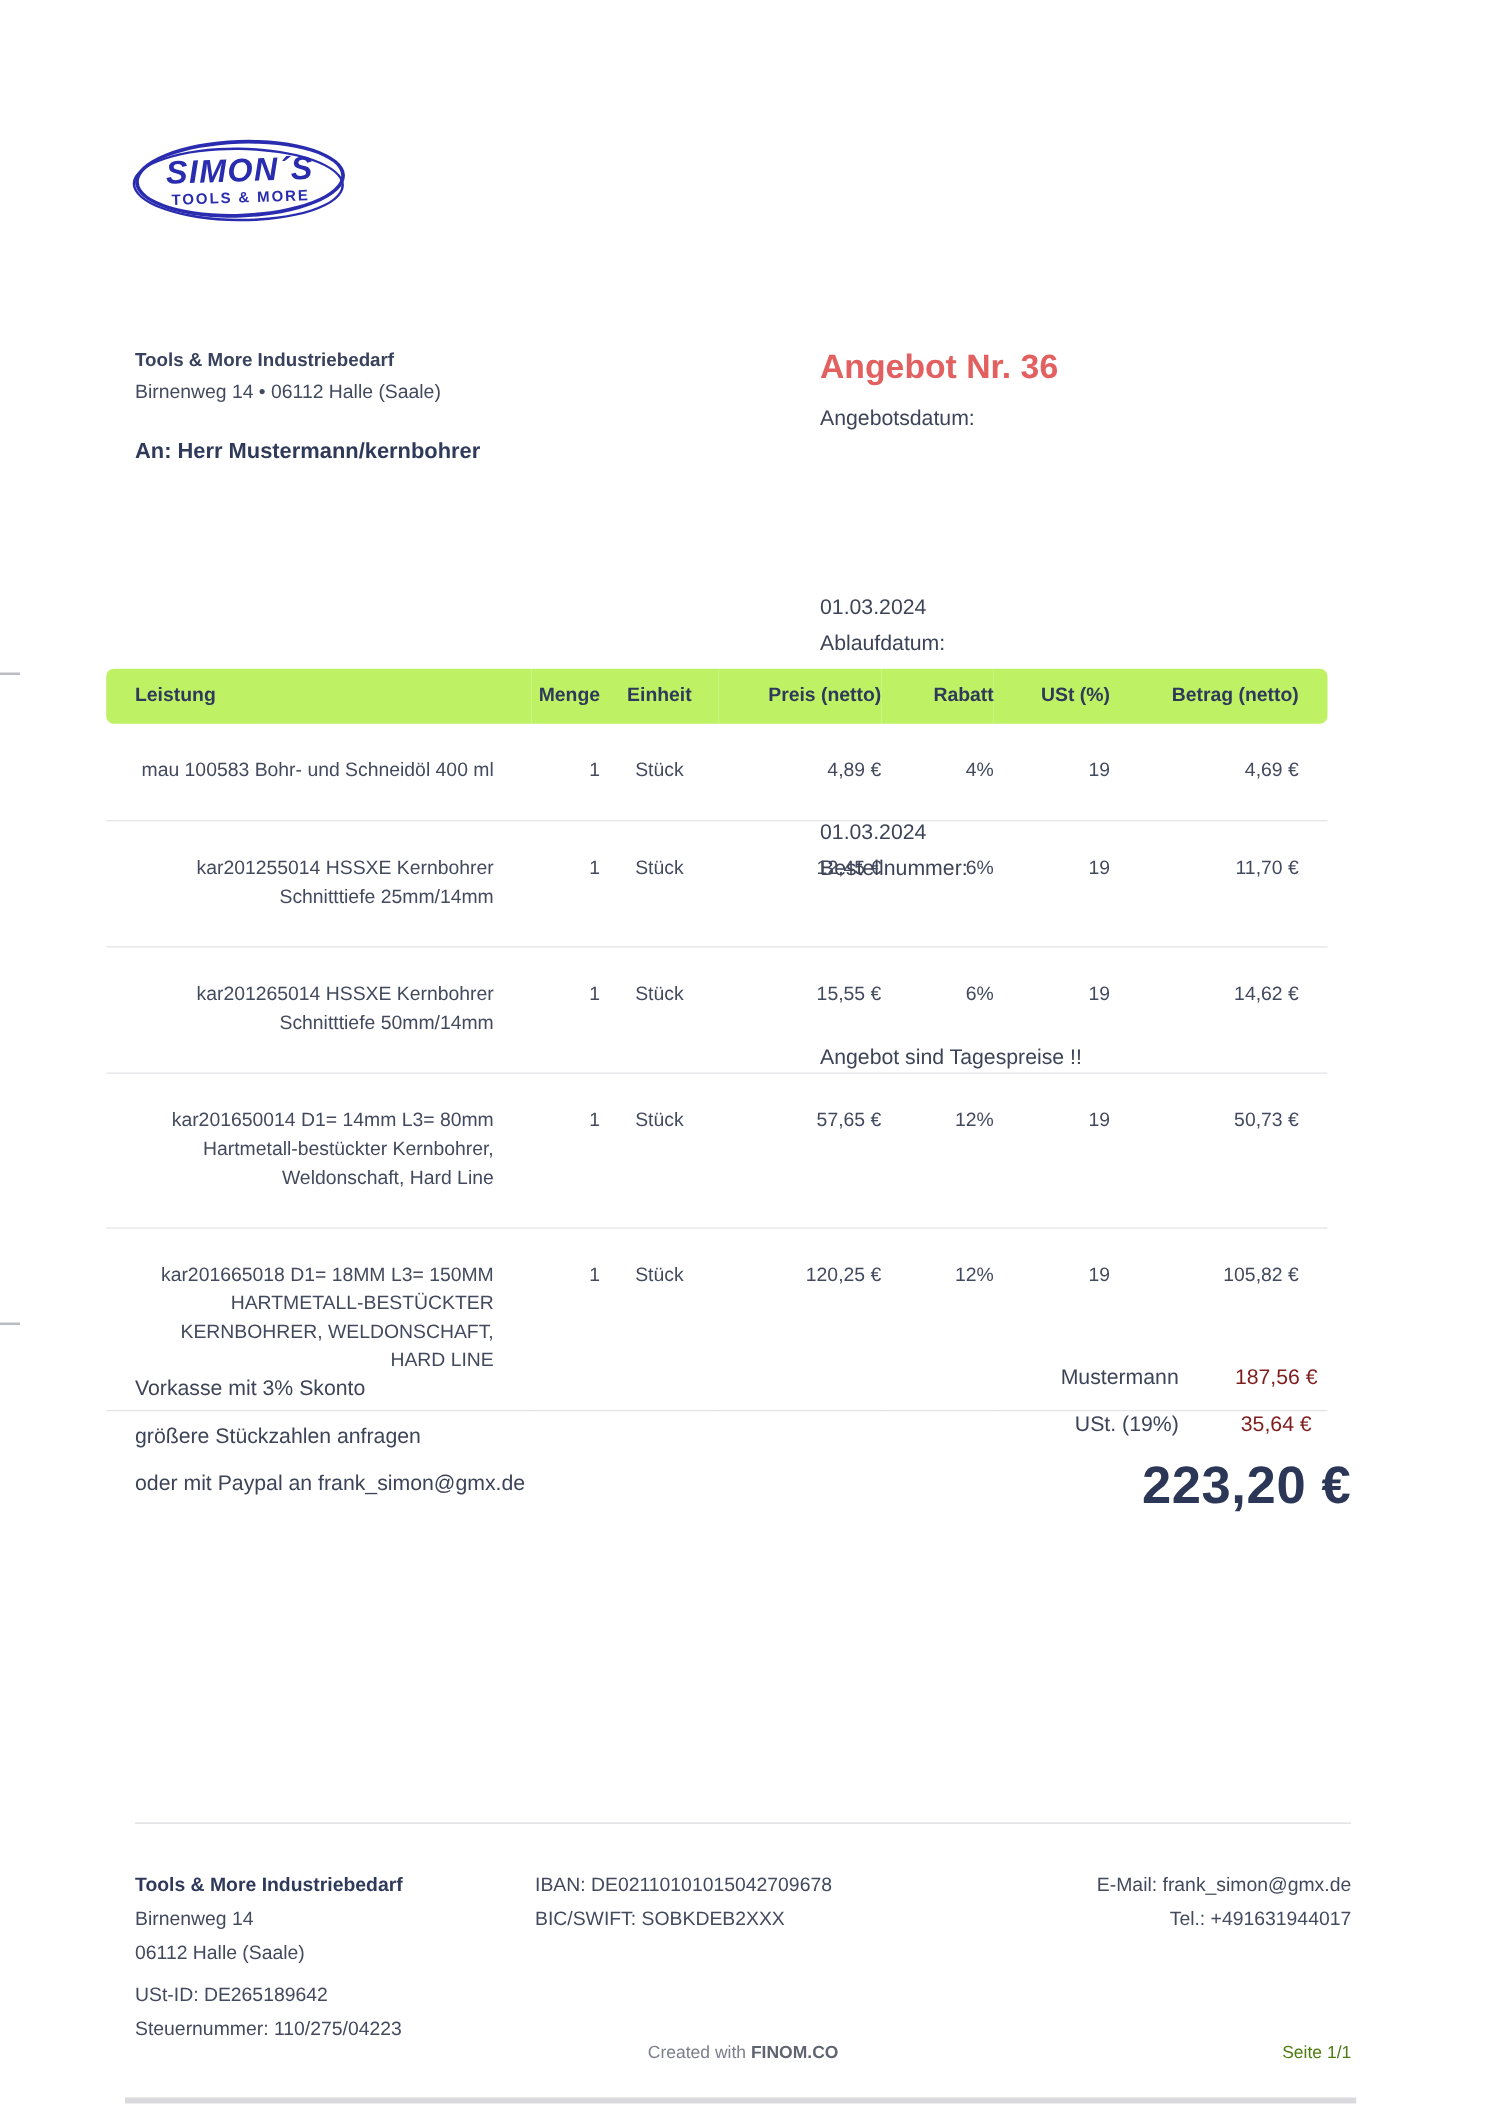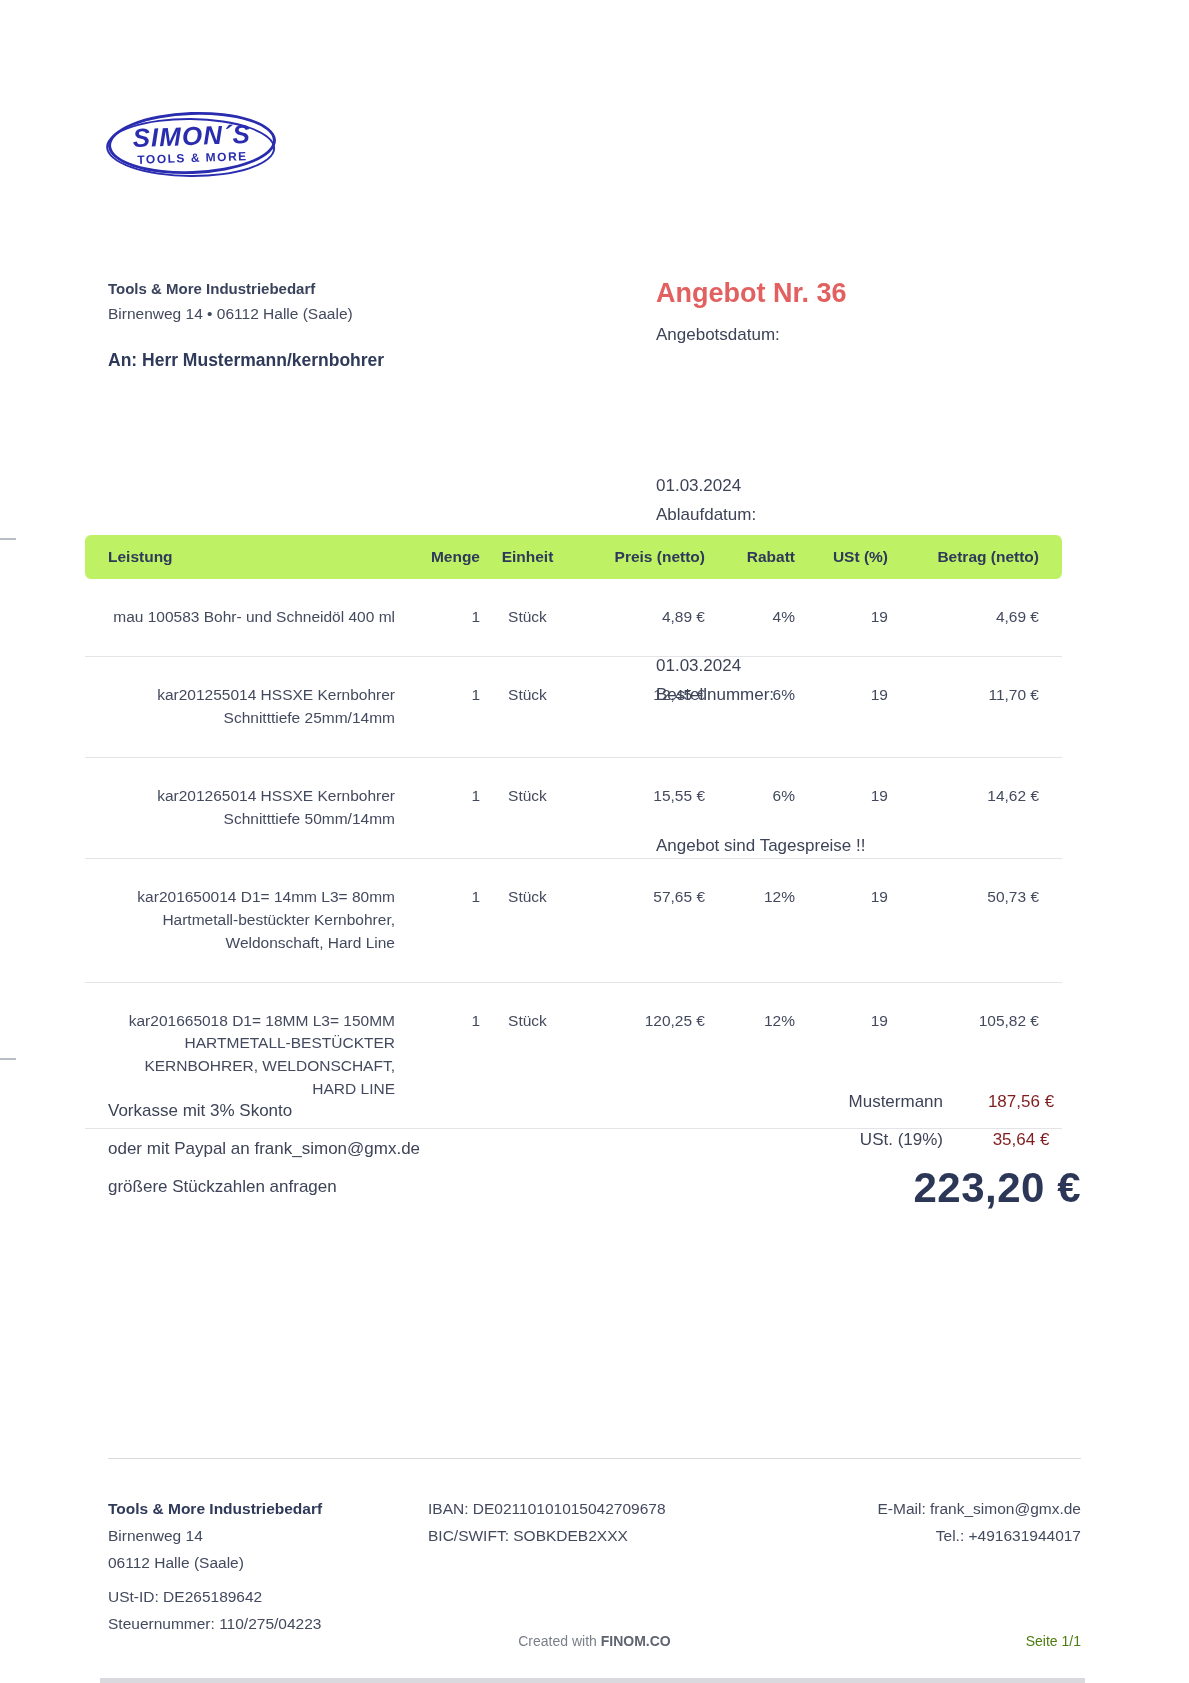--- a/index.html
+++ b/index.html
@@ -235,22 +235,22 @@
           <td>19</td>
           <td class="last">105,82 €</td>
         </tr>
       </tbody>
     </table>
   </div>
 
   <div class="summary-row">
     <div class="payment-notes">
       <div>Vorkasse mit 3% Skonto</div>
+      <div>größere Stückzahlen anfragen</div>
       <div>oder mit Paypal an frank_simon@gmx.de</div>
-      <div>größere Stückzahlen anfragen</div>
     </div>
 
     <div class="totals">
       <div class="totals-grid">
         <div class="tlabel">Mustermann</div>
         <div class="tvalue">187,56 €</div>
         <div class="tlabel">USt. (19%)</div>
         <div class="tvalue">35,64 €</div>
       </div>
       <div class="grand-total">223,20 €</div>

